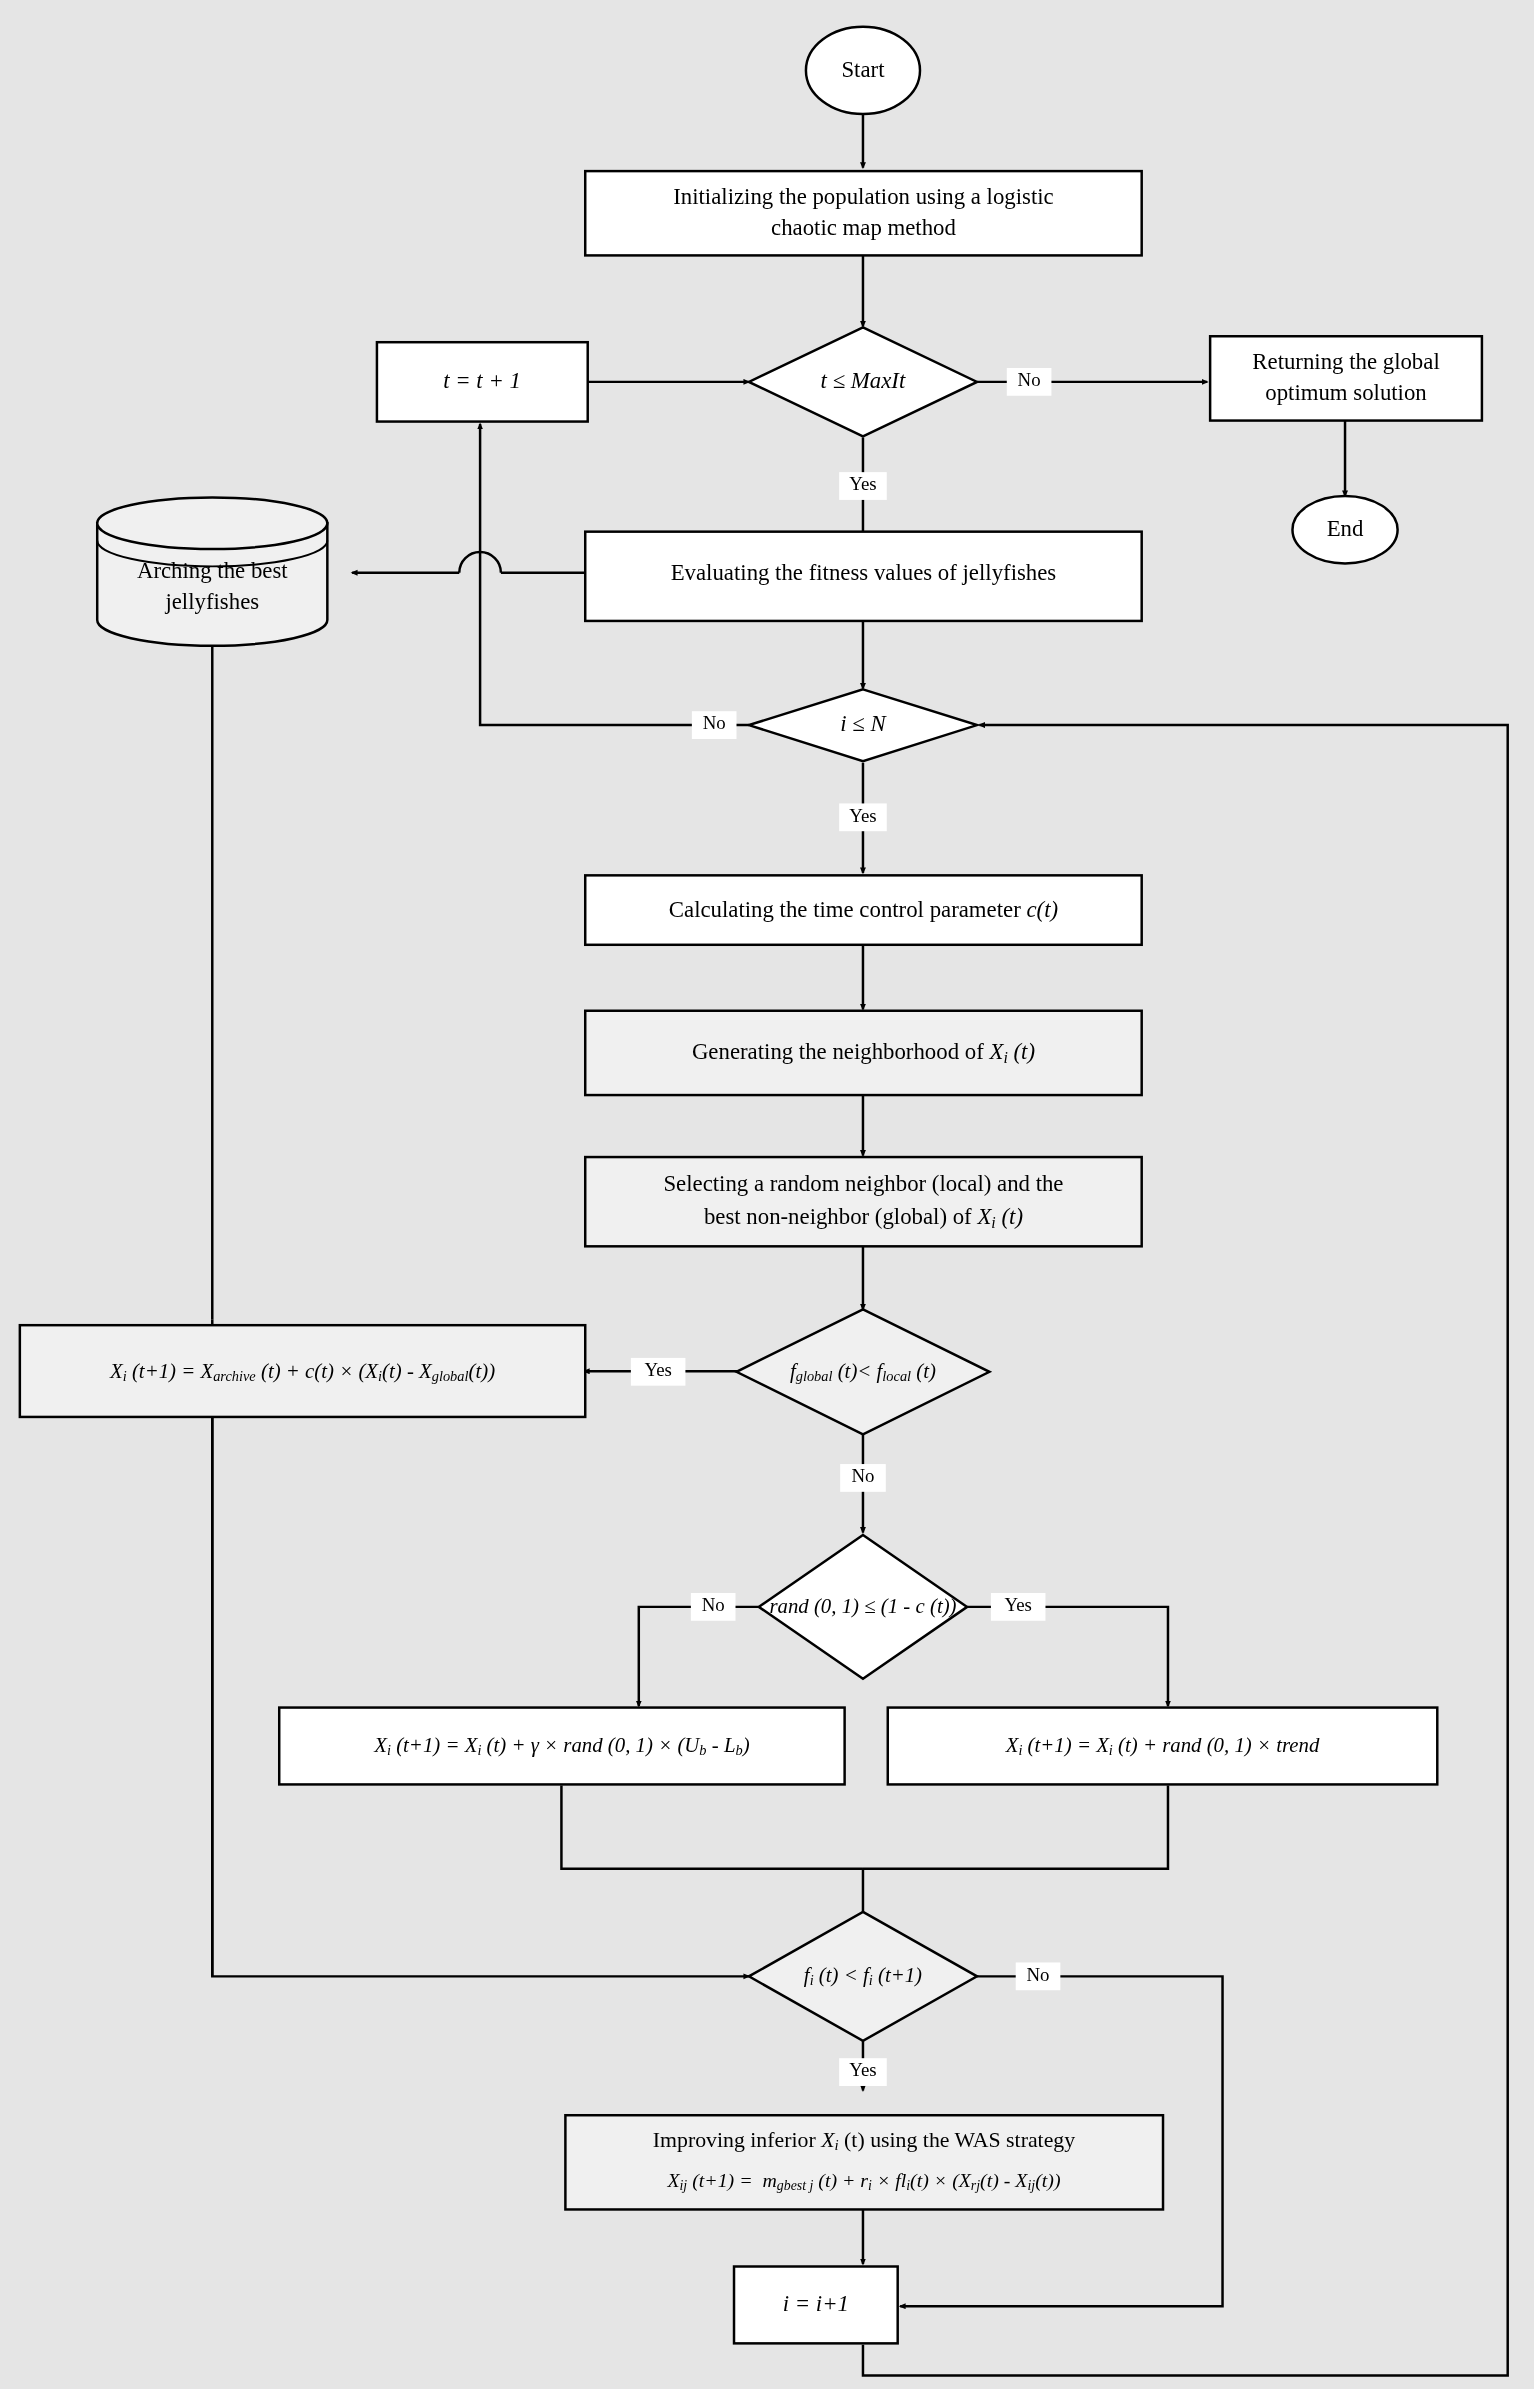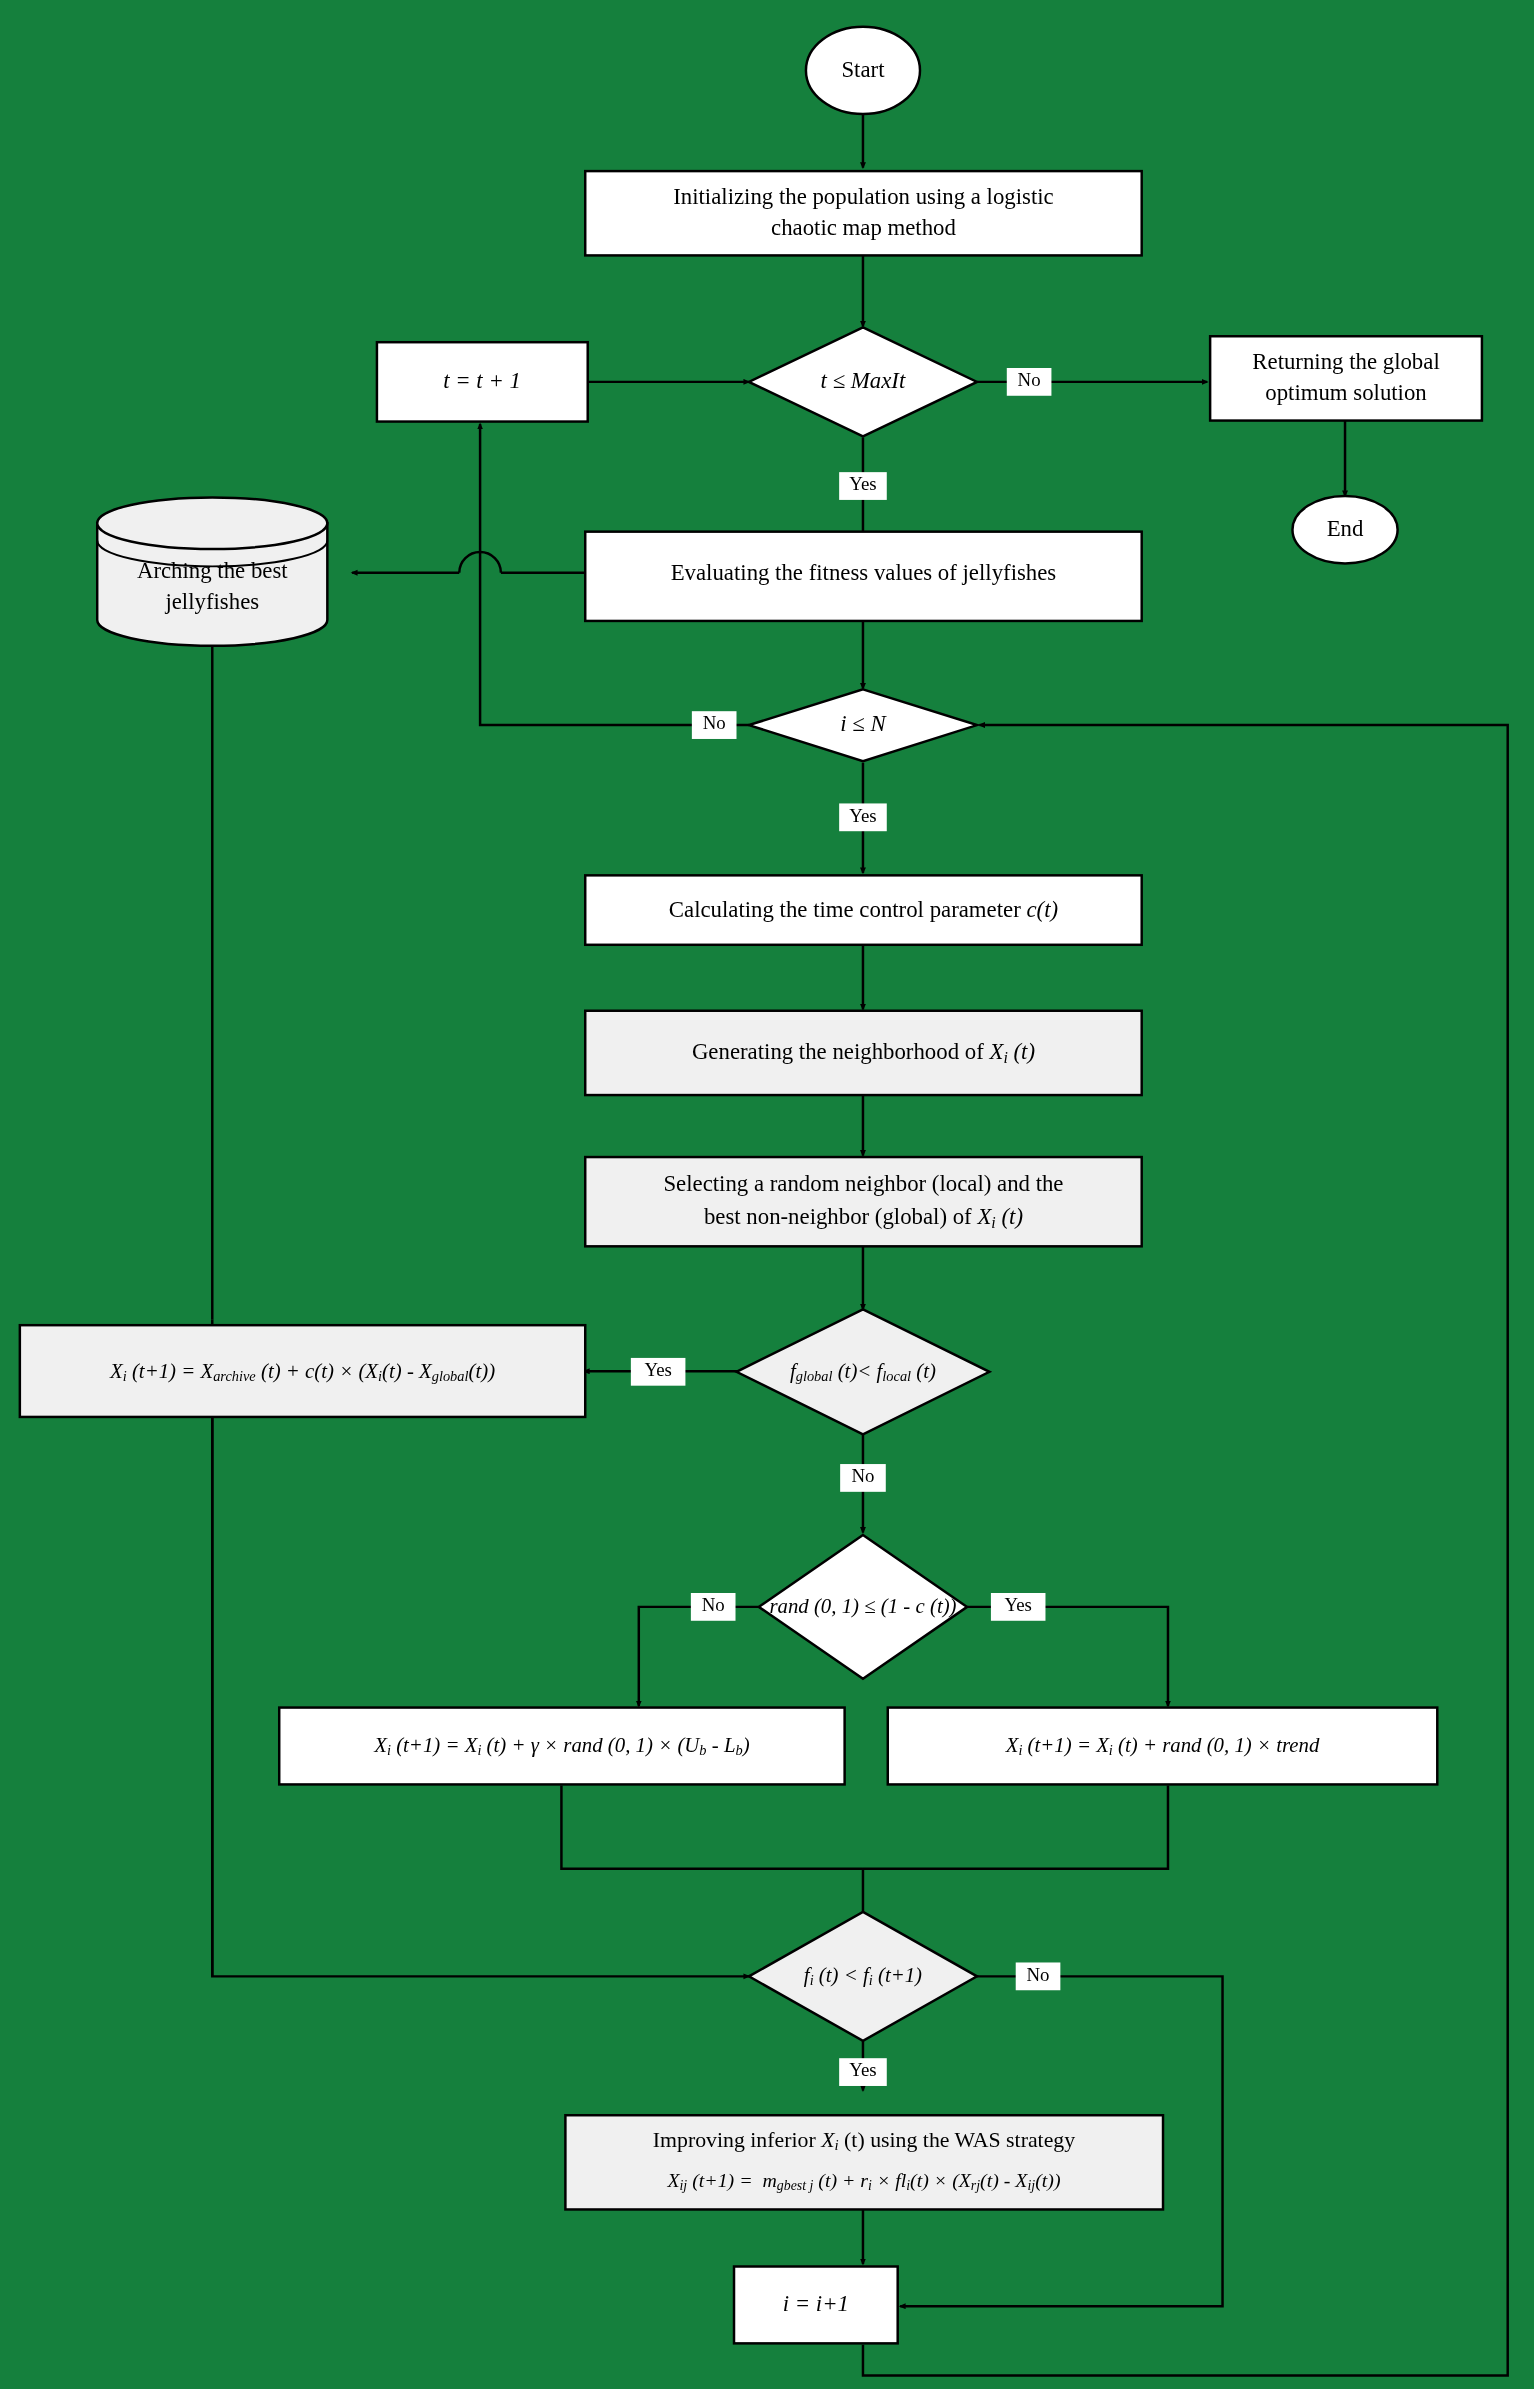--- a/index.html
+++ b/index.html
@@ -1,17 +1,17 @@
 <!DOCTYPE html>
 <html style="font-size:8px"><head>
 <meta charset="utf-8">
 <style>
   html,body{margin:0;padding:0;background:#ffffff;}
   body{font-family:"Liberation Serif", serif;}
-  #stage{position:relative;width:1534px;height:2389px;background:#15803d;overflow:hidden;}
+  #stage{position:relative;width:1534px;height:2389px;background:#e5e5e5;overflow:hidden;}
   svg#flow{position:absolute;left:0;top:0;width:1534px;height:2389px;}
   .nodetext{font-family:"Liberation Serif", serif;fill:#000;text-anchor:middle;dominant-baseline:middle;}
   .edgelabel{font-family:"Liberation Serif", serif;fill:#000;text-anchor:middle;dominant-baseline:middle;font-size:38px;}
   .shape{fill:#ffffff;stroke:#000000;stroke-width:5;}
   .shape.gray{fill:#f0f0f0;}
   .edge{stroke:#000000;stroke-width:5;fill:none;}
   .edge.thin{stroke-width:4;}
   .ital{font-style:italic;}
 </style>
 </head>

